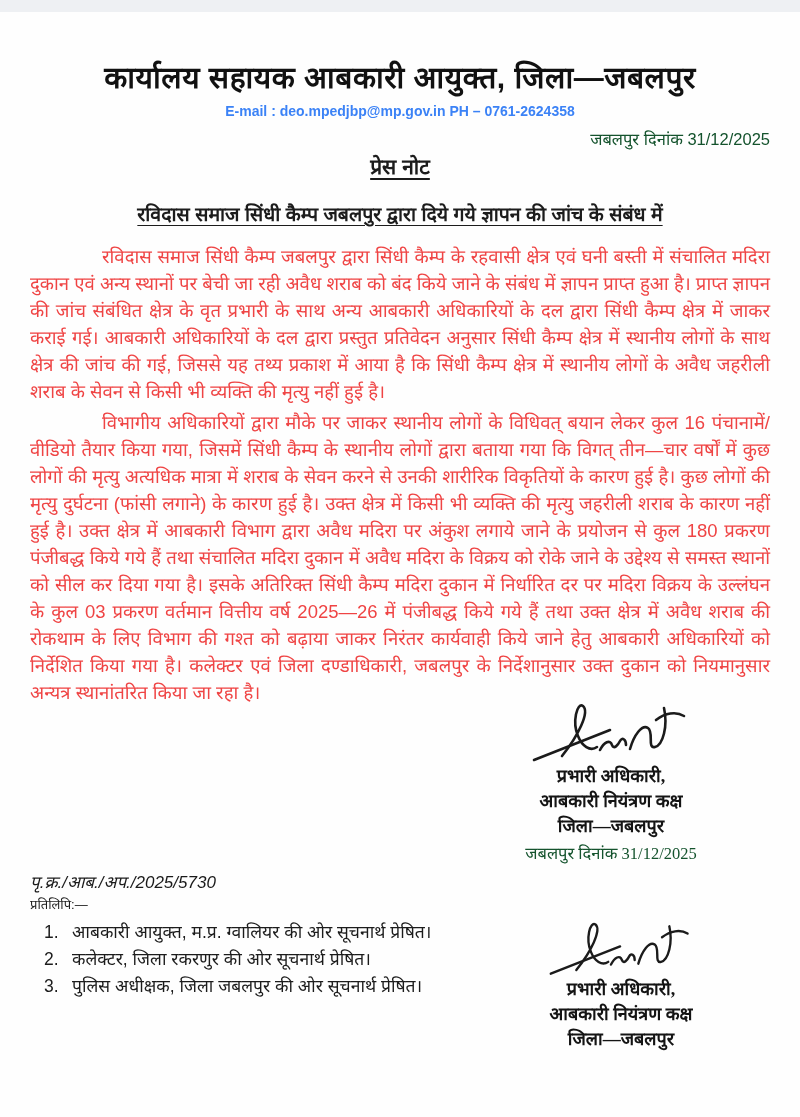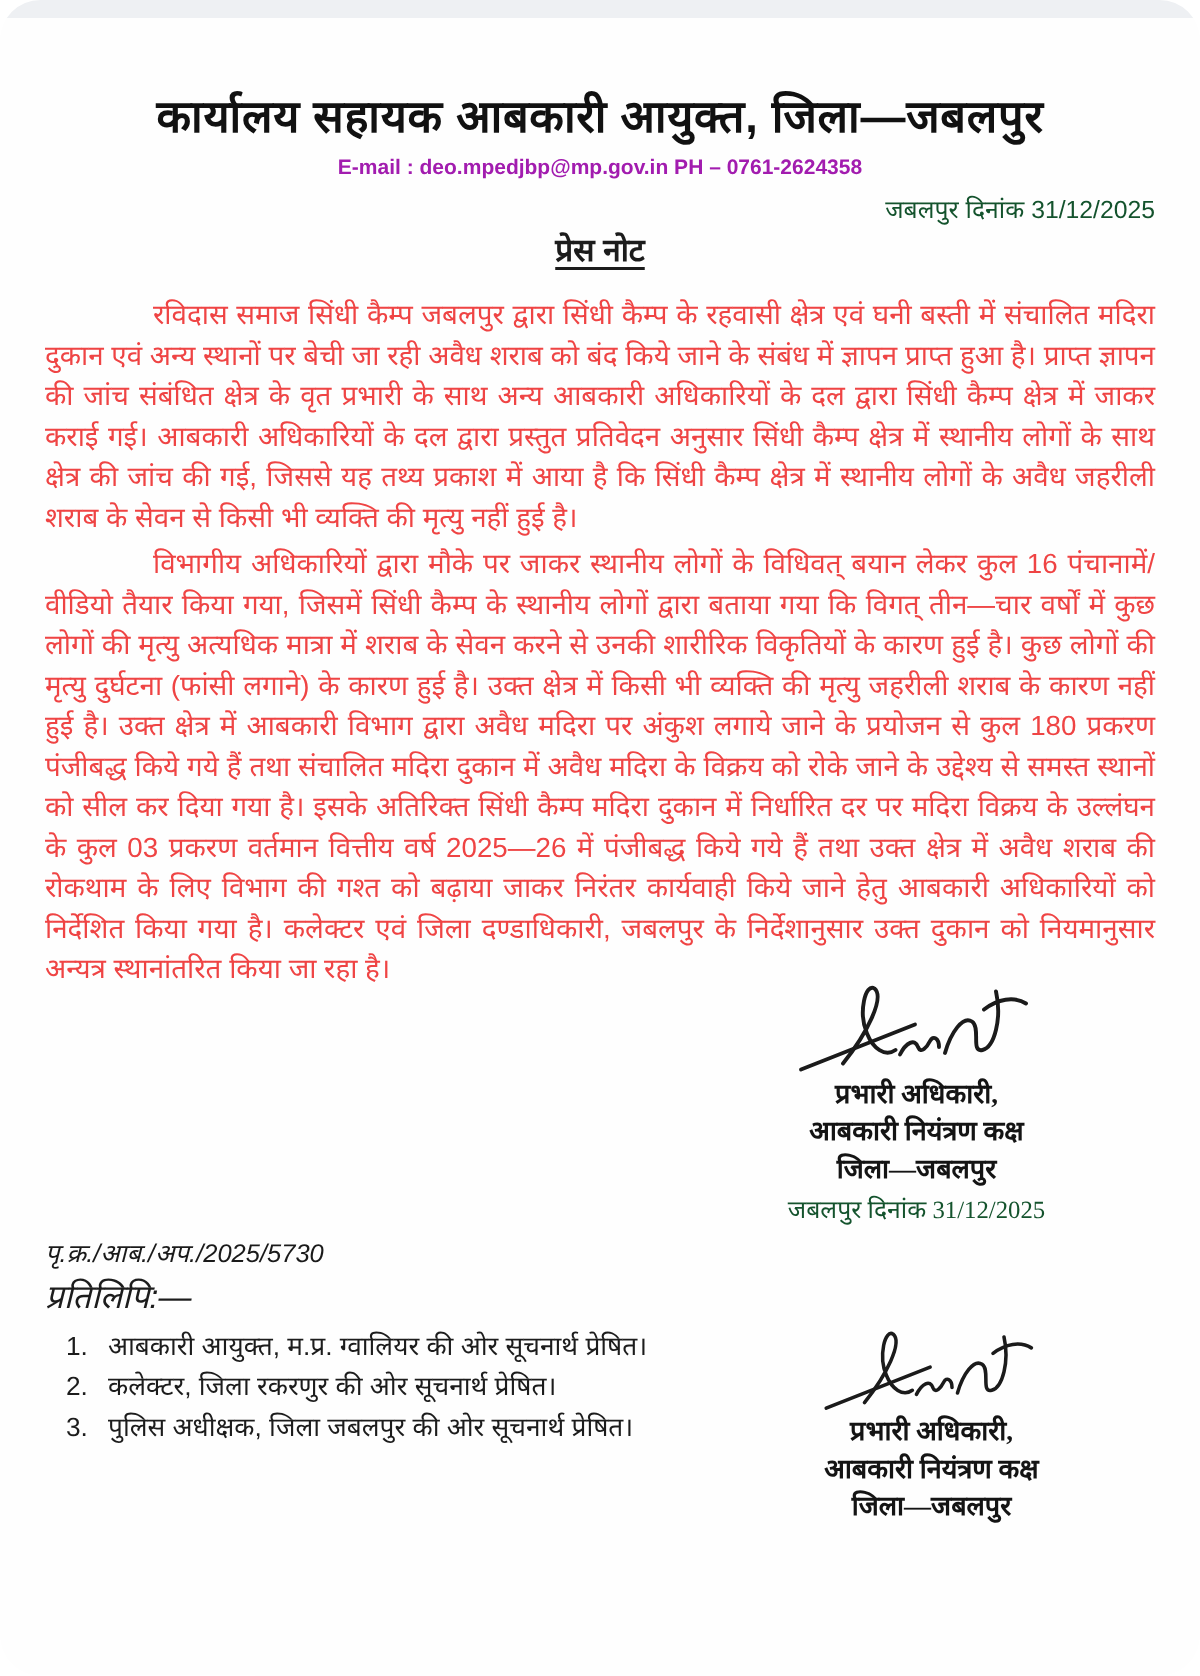--- a/index.html
+++ b/index.html
@@ -8,21 +8,20 @@
     font-family: "Liberation Sans", "DejaVu Sans", sans-serif;
     color: #1c1c1c;
   }
   .page {
     position: relative;
     width: 800px;
     height: 1117px;
     margin: 0 auto;
     background: #fefefe;
     overflow: hidden;
-    border-radius: 27px;
   }
   .scan-strip {
     width: 100%;
     height: 12px;
     background: #eef0f3;
   }
   .inner {
     padding: 0 30px;
   }
   .office-title {
@@ -31,21 +30,21 @@
     font-size: 30px;
     font-weight: bold;
     letter-spacing: 0.5px;
     color: #111;
   }
   .contact-line {
     margin-top: 6px;
     text-align: center;
     font-size: 14px;
     font-weight: bold;
-    color: #a21caf;
+    color: #3b82f6;
   }
   .header-date {
     margin-top: 8px;
     text-align: right;
     font-size: 16.5px;
     color: #14532d;
   }
   .doc-type {
     margin-top: 2px;
     text-align: center;
@@ -95,22 +94,21 @@
     justify-content: space-between;
     align-items: baseline;
     margin-top: 4px;
     font-size: 17px;
     font-style: italic;
   }
   .ref-no { color: #1a1a1a; }
   .footer-date { color: #222; }
   .copy-label {
     margin-top: 2px;
-    font-size: 22px;
-    font-style: italic;
+    font-size: 13px;
   }
   .bottom-row {
     display: flex;
     justify-content: space-between;
     align-items: flex-start;
     margin-top: 6px;
   }
   .copy-list {
     font-size: 17.5px;
     line-height: 27px;
@@ -133,20 +131,23 @@
     <div class="office-title">कार्यालय सहायक आबकारी आयुक्त, जिला—जबलपुर</div>
 
     <div class="contact-line">E-mail : deo.mpedjbp@mp.gov.in PH – 0761-2624358</div>
 
     <div class="header-date">जबलपुर दिनांक 31/12/2025</div>
 
     <div class="doc-type">
       <span>प्रेस नोट</span>
     </div>
 
+    <div class="subject">
+      <span>रविदास समाज सिंधी कैम्प जबलपुर द्वारा दिये गये ज्ञापन की जांच के संबंध में</span>
+    </div>
 
     <p class="body-para">रविदास समाज सिंधी कैम्प जबलपुर द्वारा सिंधी कैम्प के रहवासी क्षेत्र एवं घनी बस्ती में संचालित मदिरा दुकान एवं अन्य स्थानों पर बेची जा रही अवैध शराब को बंद किये जाने के संबंध में ज्ञापन प्राप्त हुआ है। प्राप्त ज्ञापन की जांच संबंधित क्षेत्र के वृत प्रभारी के साथ अन्य आबकारी अधिकारियों के दल द्वारा सिंधी कैम्प क्षेत्र में जाकर कराई गई। आबकारी अधिकारियों के दल द्वारा प्रस्तुत प्रतिवेदन अनुसार सिंधी कैम्प क्षेत्र में स्थानीय लोगों के साथ क्षेत्र की जांच की गई, जिससे यह तथ्य प्रकाश में आया है कि सिंधी कैम्प क्षेत्र में स्थानीय लोगों के अवैध जहरीली शराब के सेवन से किसी भी व्यक्ति की मृत्यु नहीं हुई है।</p>
 
     <p class="body-para second">विभागीय अधिकारियों द्वारा मौके पर जाकर स्थानीय लोगों के विधिवत् बयान लेकर कुल 16 पंचानामें/वीडियो तैयार किया गया, जिसमें सिंधी कैम्प के स्थानीय लोगों द्वारा बताया गया कि विगत् तीन—चार वर्षों में कुछ लोगों की मृत्यु अत्यधिक मात्रा में शराब के सेवन करने से उनकी शारीरिक विकृतियों के कारण हुई है। कुछ लोगों की मृत्यु दुर्घटना (फांसी लगाने) के कारण हुई है। उक्त क्षेत्र में किसी भी व्यक्ति की मृत्यु जहरीली शराब के कारण नहीं हुई है। उक्त क्षेत्र में आबकारी विभाग द्वारा अवैध मदिरा पर अंकुश लगाये जाने के प्रयोजन से कुल 180 प्रकरण पंजीबद्ध किये गये हैं तथा संचालित मदिरा दुकान में अवैध मदिरा के विक्रय को रोके जाने के उद्देश्य से समस्त स्थानों को सील कर दिया गया है। इसके अतिरिक्त सिंधी कैम्प मदिरा दुकान में निर्धारित दर पर मदिरा विक्रय के उल्लंघन के कुल 03 प्रकरण वर्तमान वित्तीय वर्ष 2025—26 में पंजीबद्ध किये गये हैं तथा उक्त क्षेत्र में अवैध शराब की रोकथाम के लिए विभाग की गश्त को बढ़ाया जाकर निरंतर कार्यवाही किये जाने हेतु आबकारी अधिकारियों को निर्देशित किया गया है। कलेक्टर एवं जिला दण्डाधिकारी, जबलपुर के निर्देशानुसार उक्त दुकान को नियमानुसार अन्यत्र स्थानांतरित किया जा रहा है।</p>
 
     <div class="sig-block first">
       <svg class="sig-scribble" width="170" height="68" viewBox="0 0 170 68">
         <path d="M8 60 L84 30"></path>
         <path d="M36 56 C52 36 64 12 57 6 C51 2 46 22 52 36 C56 46 64 52 71 47"></path>
         <path d="M74 50 C78 42 84 39 86 45 C88 50 92 45 94 41 C96 37 100 39 100 45"></path>

